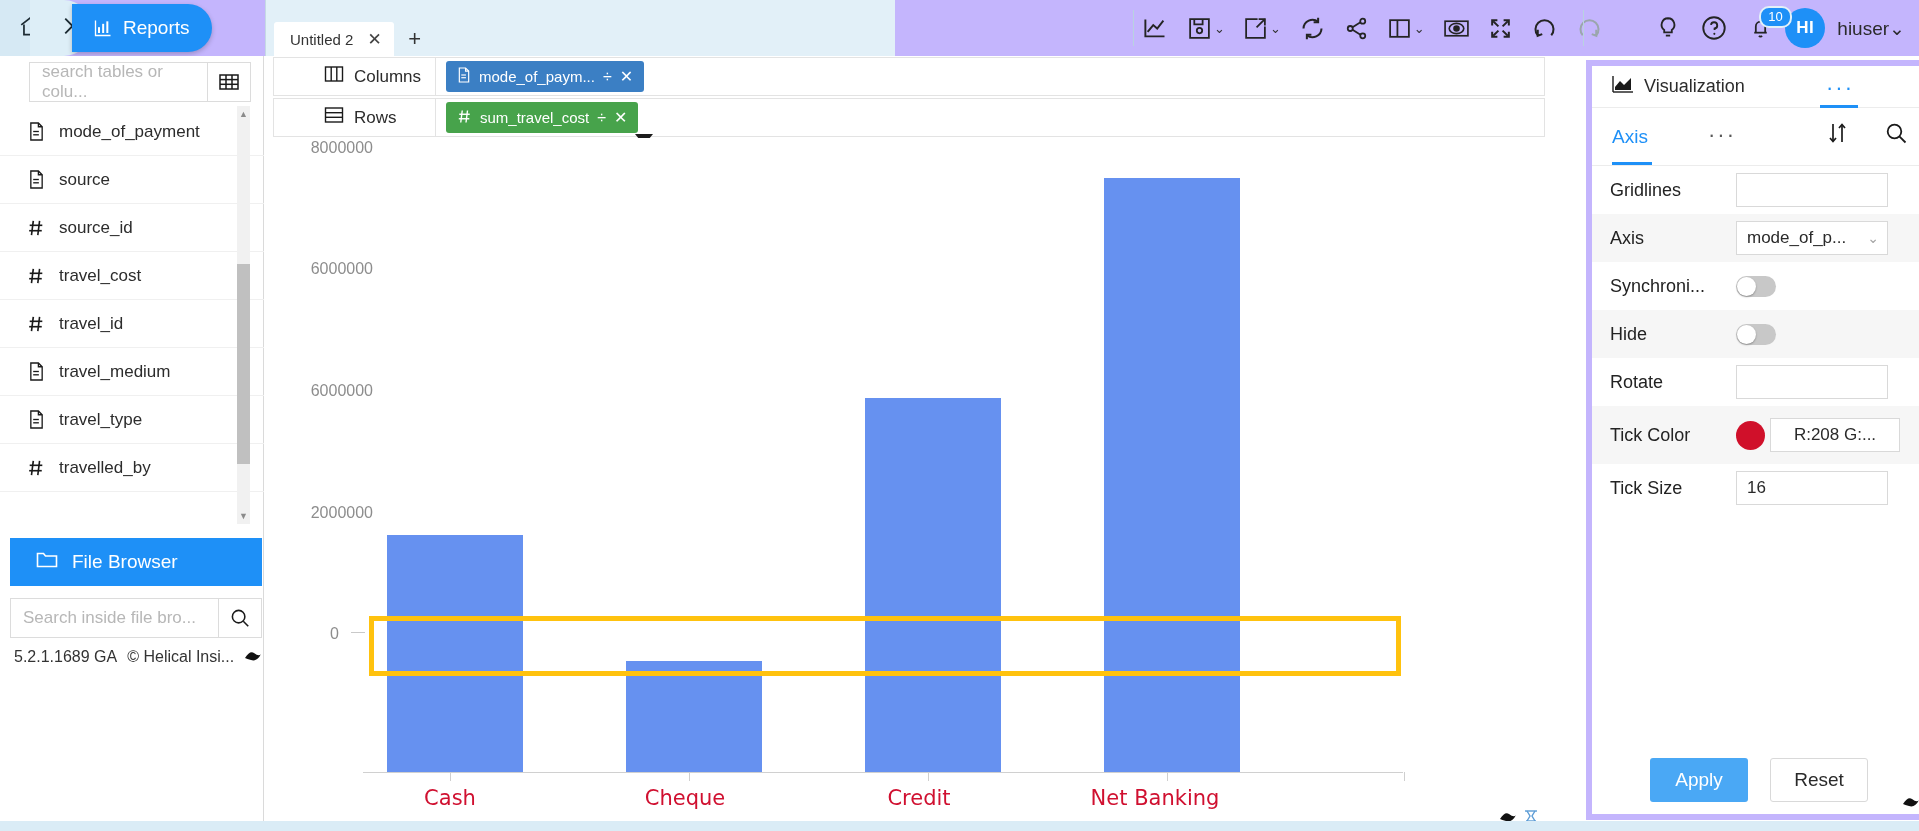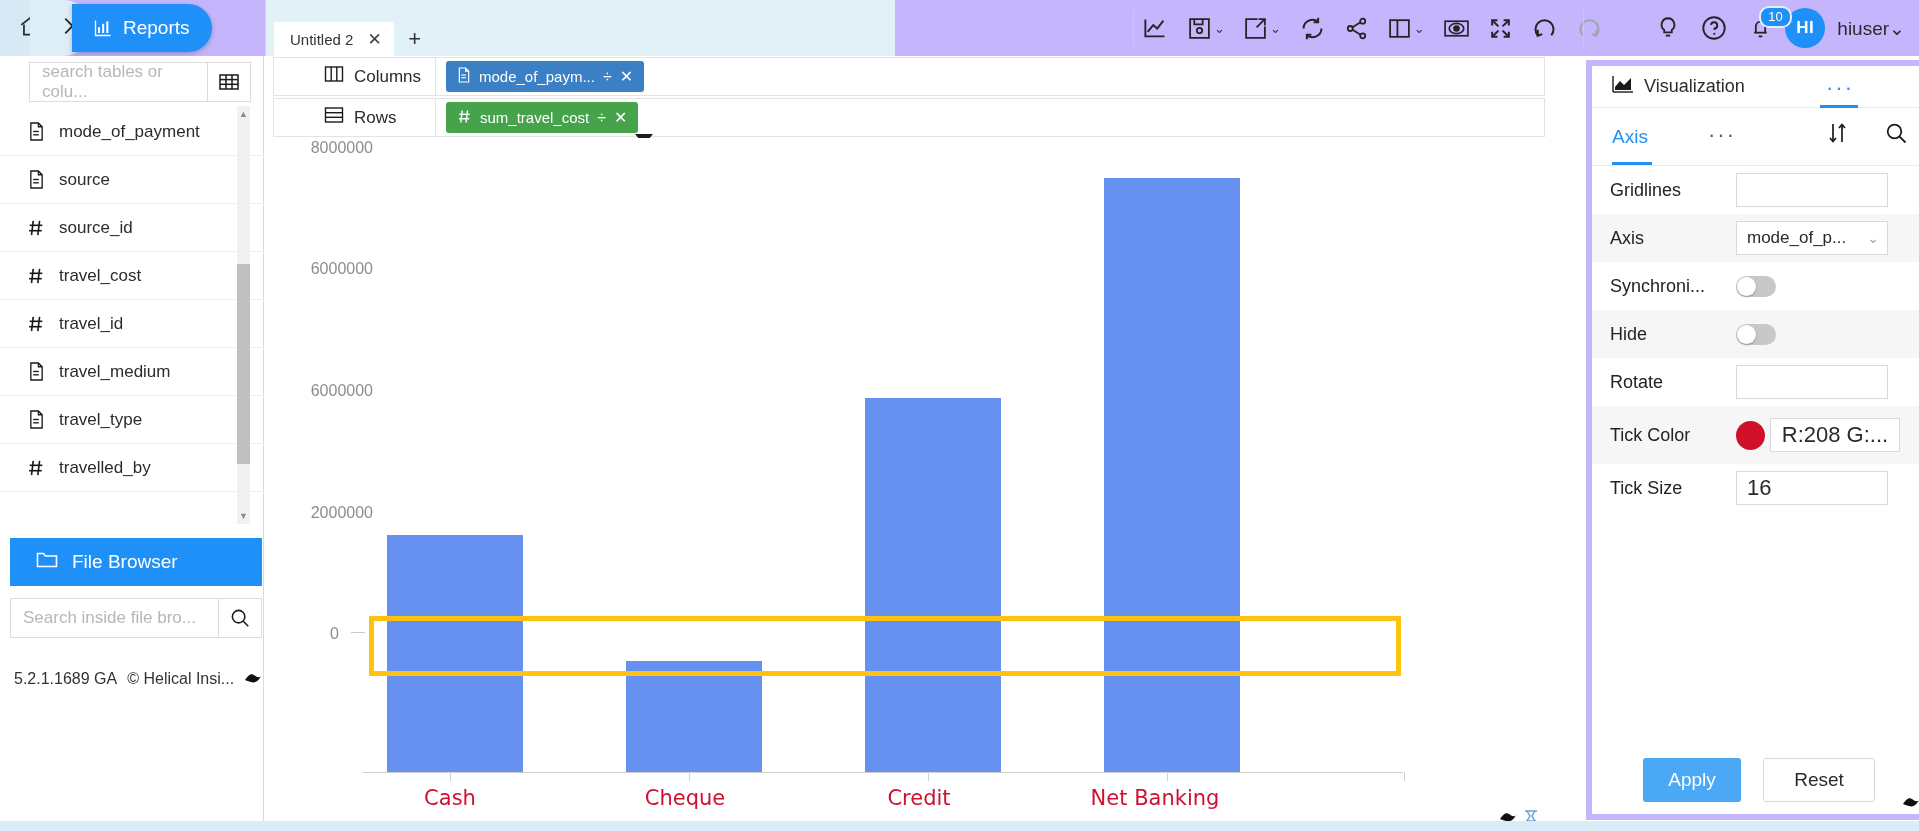--- a/index.html
+++ b/index.html
@@ -154,21 +154,21 @@
   .fb-search {
     flex: 1; border: 1px solid #dcdcdc; display: flex; align-items: center;
     padding: 0 12px; font-size: 17px; color: #b7b7b7;
   }
   .fb-search-btn {
     width: 43px; border: 1px solid #dcdcdc; border-left: none;
     display: flex; align-items: center; justify-content: center;
   }
   .side-footer {
     position: absolute; left: 0; top: 592px; width: 264px; height: 40px;
-    display: flex; align-items: flex-end; font-size: 16px; color: #333;
+    display: flex; align-items: flex-start; font-size: 16px; color: #333;
     padding: 0 6px 0 14px; gap: 10px;
   }
   .side-footer .ver { white-space: nowrap; }
   .side-footer .brand { display:flex; align-items:center; gap:4px; white-space: nowrap; }
 
   
   .shelves {
     position: absolute; left: 265px; top: 56px; width: 1290px; height: 82px;
     background: #fff;
   }
@@ -263,21 +263,21 @@
   .rp-tab-icons { position: absolute; right: 18px; top: 13px; display: flex; gap: 34px; align-items: center; }
 
   .rp-row {
     height: 48px; display: flex; align-items: center; padding-left: 18px;
     font-size: 18px; color: #232323;
   }
   .rp-row.alt { background: #f6f6f6; }
   .rp-row .rlabel { width: 126px; }
   .rp-input {
     width: 152px; height: 34px; border: 1px solid #d9d9d9; background: #fff;
-    display: flex; align-items: center; padding: 0 10px; font-size: 22px; color: #2a2a2a;
+    display: flex; align-items: center; padding: 0 10px; font-size: 17px; color: #2a2a2a;
   }
   .rp-select {
     width: 152px; height: 34px; border: 1px solid #d9d9d9; background: #fff;
     display: flex; align-items: center; justify-content: space-between;
     padding: 0 8px 0 10px; font-size: 17px; color: #2a2a2a;
   }
   .rp-select .dd { color: #a5a5a5; font-size: 14px; }
   .toggle {
     width: 40px; height: 21px; border-radius: 11px; background: #c8c8c8;
     position: relative;
@@ -293,21 +293,21 @@
   .rp-buttons {
     position: absolute; left: 0; bottom: 12px; width: 100%;
     display: flex; justify-content: center; gap: 22px;
   }
   .btn-apply {
     width: 98px; height: 44px; background: #4aa8f5; color: #fff;
     display: flex; align-items: center; justify-content: center;
     font-size: 19px; border-radius: 3px;
   }
   .btn-reset {
-    width: 112px; height: 44px; background: #fff; color: #2a2a2a;
+    width: 98px; height: 44px; background: #fff; color: #2a2a2a;
     border: 1px solid #d9d9d9; border-radius: 3px;
     display: flex; align-items: center; justify-content: center;
     font-size: 19px;
   }
   .rp-corner { position: absolute; right: 6px; bottom: 2px; }
 
   .statusbar {
     position: absolute; left: 0; bottom: 0; width: 1919px; height: 10px;
     background: #daecf6;
   }

